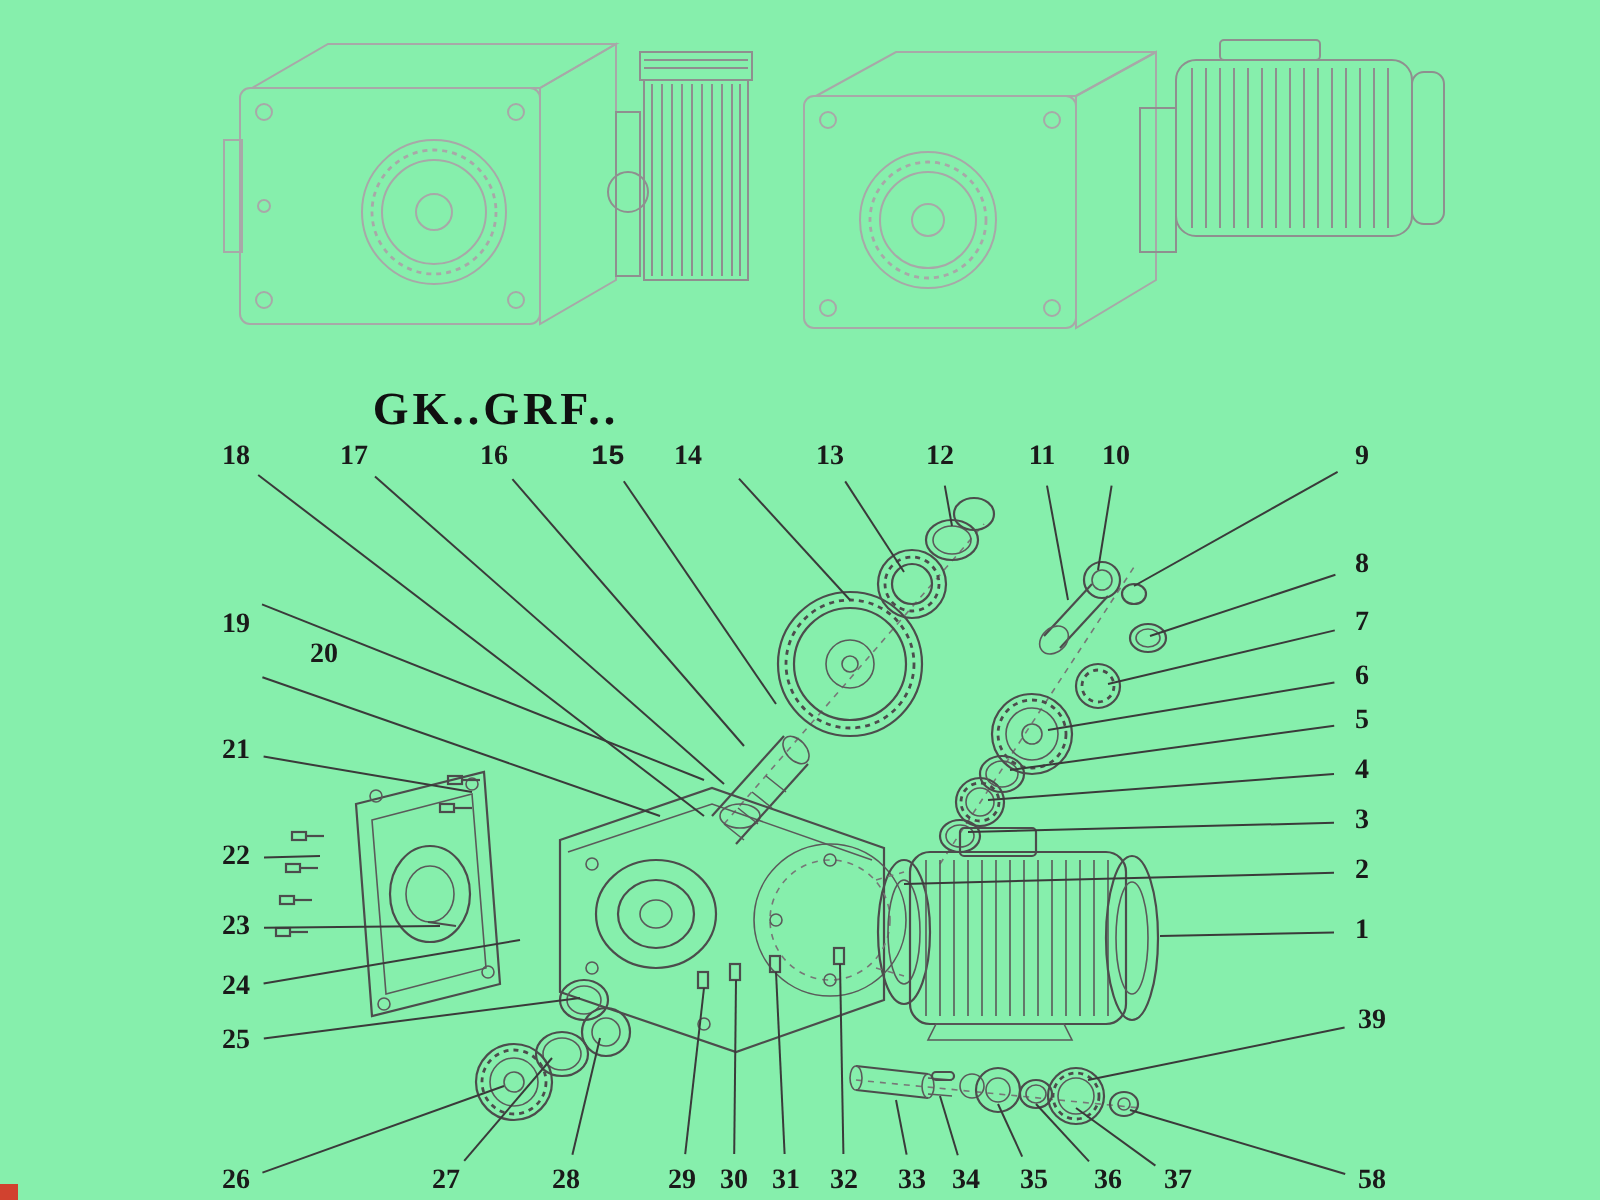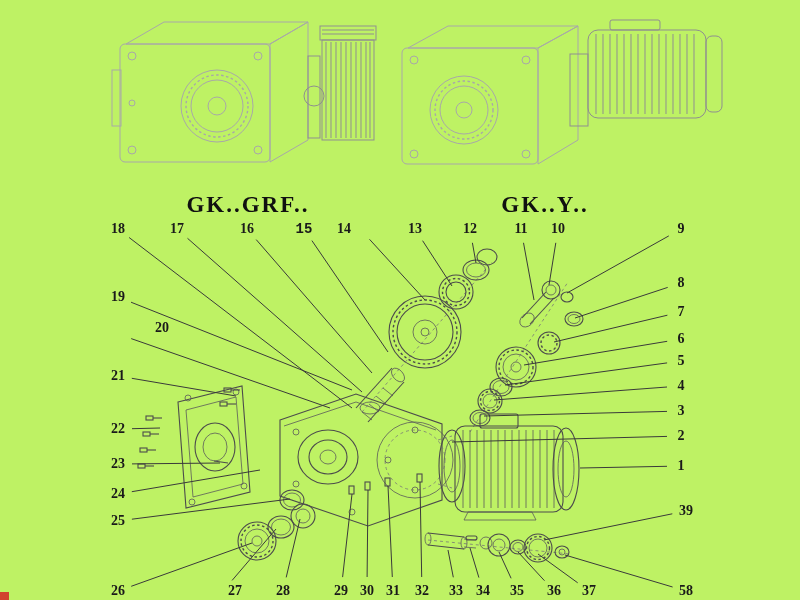--- a/index.html
+++ b/index.html
@@ -1,16 +1,16 @@
 <!DOCTYPE html>
 <html><head>
 <meta charset="utf-8">
 <style>
   html,body{margin:0;padding:0;background:#ffffff;}
-  #stage{position:relative;width:800px;height:600px;background:#bef264;overflow:hidden;
+  #stage{position:relative;width:800px;height:600px;background:#86efac;overflow:hidden;
          font-family:"Liberation Serif", serif;}
   svg{position:absolute;left:0;top:0;}
   .ghost{stroke:#a8a8a8;fill:none;stroke-width:1;}
   .ghost2{stroke:#8f8f8f;fill:none;stroke-width:1;}
   .ink{stroke:#4c4c4c;fill:none;stroke-width:1.1;}
   .ink-thin{stroke:#5a5a5a;fill:none;stroke-width:0.8;}
   .dash{stroke:#777;fill:none;stroke-width:0.8;stroke-dasharray:3 3;}
   .teeth{stroke:#4c4c4c;fill:none;stroke-width:1.4;stroke-dasharray:2.5 2.5;}
   #leader-lines line{stroke:#3a3a3a;stroke-width:1;}
   .callout{position:absolute;transform:translate(-50%,-50%);
@@ -258,21 +258,20 @@
       <line x1="421.7" y1="577.0" x2="420" y2="482"></line>
       <line x1="453.3" y1="577.3" x2="448" y2="550"></line>
       <line x1="478.9" y1="577.6" x2="470" y2="548"></line>
       <line x1="511.1" y1="578.3" x2="499" y2="552"></line>
       <line x1="544.5" y1="580.7" x2="518" y2="552"></line>
       <line x1="577.7" y1="582.8" x2="538" y2="554"></line>
       <line x1="672.6" y1="587.0" x2="565" y2="555"></line>
     </svg>
 
   <div class="title" style="left:248px;top:192px;">GK..GRF..</div>
-  <div class="title" style="left:545px;top:192px;">GK..Y..</div>
 
   <div id="callout-layer">
       <span class="callout" style="left: 118px; top: 229px;">18</span>
       <span class="callout" style="left: 177px; top: 229px;">17</span>
       <span class="callout" style="left: 247px; top: 229px;">16</span>
       <span class="callout" style="left: 304px; top: 229px; font-family: Liberation Mono, monospace;">15</span>
       <span class="callout" style="left: 344px; top: 229px;">14</span>
       <span class="callout" style="left: 415px; top: 229px;">13</span>
       <span class="callout" style="left: 470px; top: 229px;">12</span>
       <span class="callout" style="left: 521px; top: 229px;">11</span>
@@ -280,29 +279,29 @@
       <span class="callout" style="left: 681px; top: 229px;">9</span>
       <span class="callout" style="left: 681px; top: 283px;">8</span>
       <span class="callout" style="left: 681px; top: 312px;">7</span>
       <span class="callout" style="left: 681px; top: 339px;">6</span>
       <span class="callout" style="left: 681px; top: 361px;">5</span>
       <span class="callout" style="left: 681px; top: 386px;">4</span>
       <span class="callout" style="left: 681px; top: 411px;">3</span>
       <span class="callout" style="left: 681px; top: 436px;">2</span>
       <span class="callout" style="left: 681px; top: 466px;">1</span>
       <span class="callout" style="left: 686px; top: 511px;">39</span>
-      <span class="callout" style="left: 118px; top: 297px; font-family: Liberation Serif, serif;">19</span>
+      <span class="callout" style="left: 118px; top: 313px; font-family: Liberation Serif, serif;">19</span>
       <span class="callout" style="left: 118px; top: 328px; margin-left: 44px;">20</span>
       <span class="callout" style="left: 118px; top: 376px;">21</span>
       <span class="callout" style="left: 118px; top: 429px;">22</span>
       <span class="callout" style="left: 118px; top: 464px;">23</span>
       <span class="callout" style="left: 118px; top: 494px;">24</span>
       <span class="callout" style="left: 118px; top: 521px;">25</span>
       <span class="callout" style="left: 118px; top: 591px;">26</span>
-      <span class="callout" style="left: 223px; top: 591px; margin-left: 12px;">27</span>
+      <span class="callout" style="left: 223px; top: 591px;">27</span>
       <span class="callout" style="left: 283px; top: 591px;">28</span>
       <span class="callout" style="left: 341px; top: 591px;">29</span>
       <span class="callout" style="left: 367px; top: 591px;">30</span>
       <span class="callout" style="left: 393px; top: 591px;">31</span>
       <span class="callout" style="left: 422px; top: 591px;">32</span>
       <span class="callout" style="left: 456px; top: 591px;">33</span>
       <span class="callout" style="left: 483px; top: 591px;">34</span>
       <span class="callout" style="left: 517px; top: 591px;">35</span>
       <span class="callout" style="left: 554px; top: 591px;">36</span>
       <span class="callout" style="left: 589px; top: 591px;">37</span>

